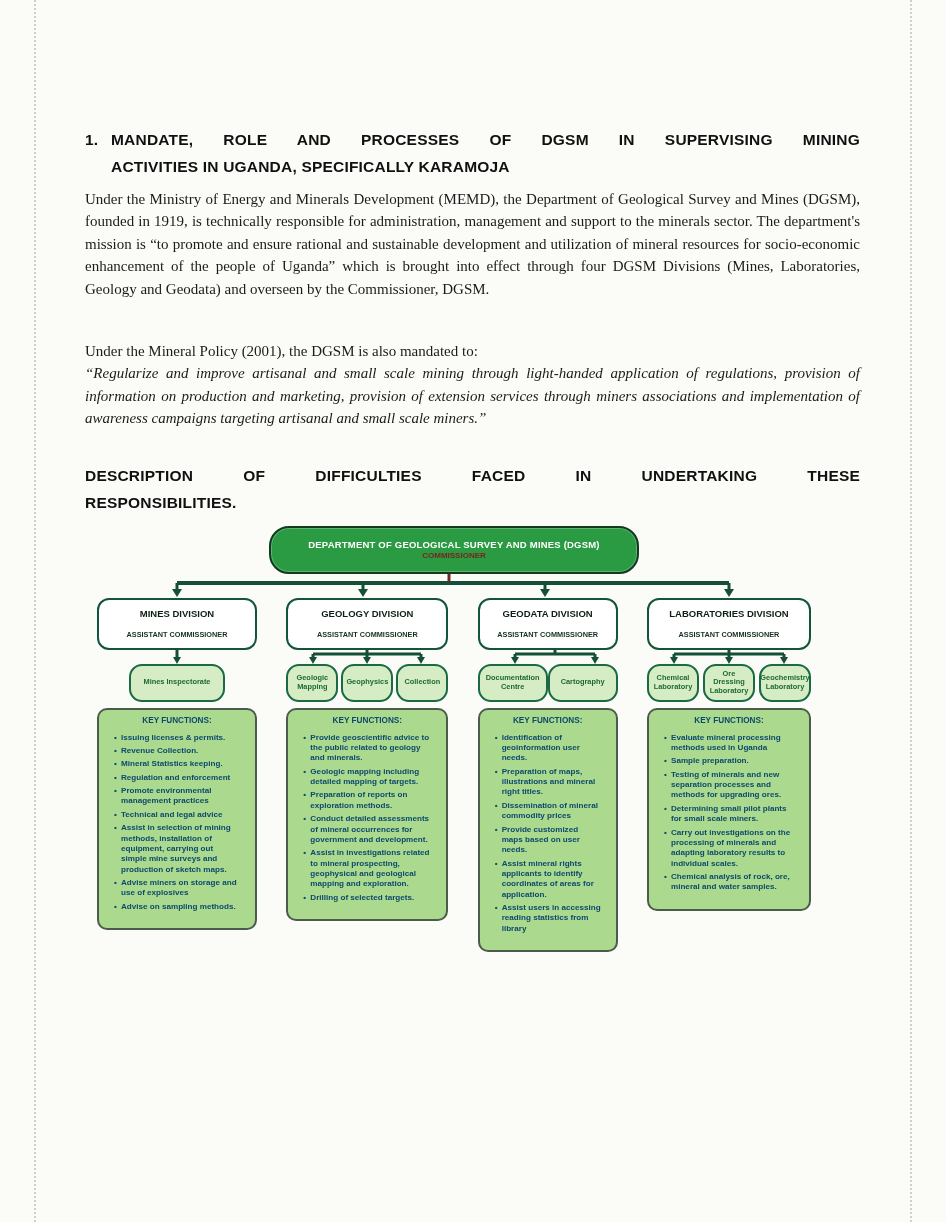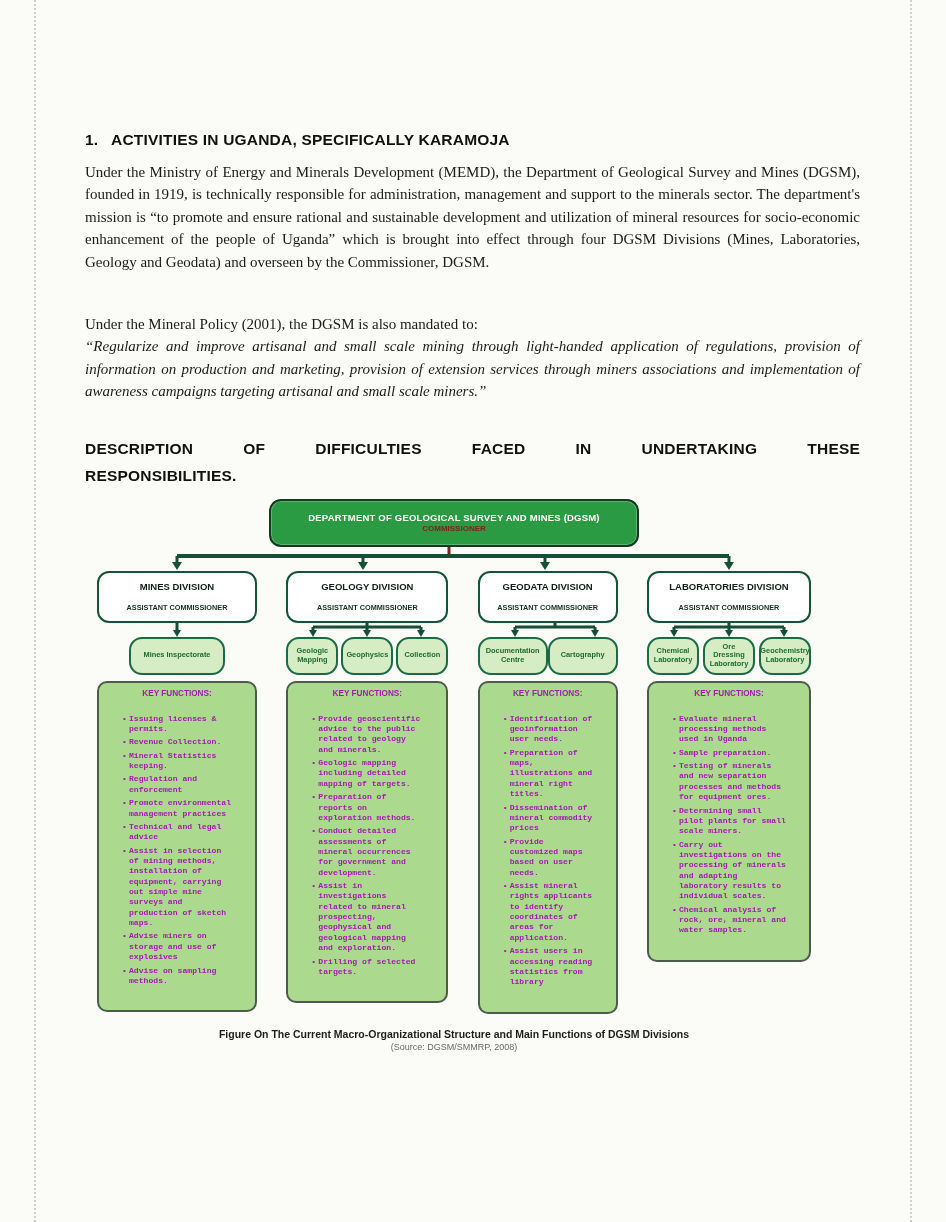--- a/index.html
+++ b/index.html
@@ -26,21 +26,21 @@
       line-height:27px;color:#101010;letter-spacing:.2px;margin-top:32px;}
 
   
   .para{font-size:15px;line-height:22.4px;text-align:justify;margin-top:8px;}
   .intro{font-size:15px;line-height:22.4px;margin-top:40px;}
   .quote{font-size:15px;line-height:22.4px;text-align:justify;font-style:italic;}
 
   
   .diagram{width:714px;margin:10px 0 0 12px;position:relative;}
   .rootbox{
-    width:366px;margin:0 auto;height:44px;border-radius:12px;
+    width:366px;margin:0 auto;height:44px;border-radius:20px;
     background:#2a9a43;border:2.5px solid #123a1f;
     display:flex;flex-direction:column;align-items:center;justify-content:center;
     box-shadow:inset 0 0 0 1px rgba(255,255,255,.25);
   }
   .rootbox .l1{font-family:"Liberation Sans",sans-serif;font-weight:bold;font-size:9.5px;color:#ffffff;letter-spacing:.2px;}
   .rootbox .l2{font-family:"Liberation Sans",sans-serif;font-weight:bold;font-size:8px;color:#7a241f;margin-top:1px;}
   svg.topconn{display:block;}
   .cols{display:flex;justify-content:space-between;}
   .col{display:flex;flex-direction:column;}
   .divbox{
@@ -56,24 +56,24 @@
   .pills.ctr{justify-content:center;}
   .pill{
     height:38px;border:2px solid #1a6a44;border-radius:13px;background:#d5ecc4;
     display:flex;align-items:center;justify-content:center;text-align:center;
     font-family:"Liberation Sans",sans-serif;font-weight:bold;font-size:7.4px;
     line-height:1.15;color:#1e6b2f;padding:0 2px;box-sizing:border-box;
   }
   .keybox{
     margin-top:6px;border:2px solid #4c5c4c;border-radius:10px;background:#abd98d;
     padding:6px 7px 8px 7px;box-sizing:border-box;
-    font-family:"Liberation Sans",sans-serif;color:#a21caf;
+    font-family:"Liberation Sans",sans-serif;color:#0c4a6e;
   }
   .keytitle{font-weight:bold;font-size:8.2px;text-align:center;margin-bottom:3px;}
-  .keybox ul{list-style:none;margin:16px;padding:0;font-family:Liberation Mono, monospace;}
+  .keybox ul{list-style:none;margin:8px;padding:0;}
   .keybox li{
     font-weight:bold;font-size:8.1px;line-height:1.28;margin-bottom:3px;
     padding-left:7px;position:relative;
   }
   .keybox li::before{content:"\2022";position:absolute;left:0;top:0;}
   .caption{margin-top:14px;text-align:center;font-family:"Liberation Sans",sans-serif;}
   .cap1{font-weight:bold;font-size:10.5px;color:#1c1c1c;}
   .cap2{font-size:9px;color:#6b6b66;margin-top:2px;}
   .conn{stroke:#154f39;fill:none;}
   .arrow{fill:#154f39;stroke:none;}
@@ -82,20 +82,21 @@
 <body>
 
 <div class="edge-line edge-left"></div>
 <div class="edge-line edge-right"></div>
 
 <div class="page">
 
   <div class="h1">
     <span class="num">1.</span>
     <span class="htext">
+      <span class="jline" style="display:block">MANDATE, ROLE AND PROCESSES OF DGSM IN SUPERVISING MINING</span>
       <span style="display:block">ACTIVITIES IN UGANDA, SPECIFICALLY KARAMOJA</span>
     </span>
   </div>
 
   <div class="para">Under the Ministry of Energy and Minerals Development (MEMD), the Department of Geological Survey and Mines (DGSM), founded in 1919, is technically responsible for administration, management and support to the minerals sector. The department's mission is “to promote and ensure rational and sustainable development and utilization of mineral resources for socio-economic enhancement of the people of Uganda” which is brought into effect through four DGSM Divisions (Mines, Laboratories, Geology and Geodata) and overseen by the Commissioner, DGSM.</div>
 
   <div class="intro">Under the Mineral Policy (2001), the DGSM is also mandated to:</div>
   <div class="quote">“Regularize and improve artisanal and small scale mining through light-handed application of regulations, provision of information on production and marketing, provision of extension services through miners associations and implementation of awareness campaigns targeting artisanal and small scale miners.”</div>
 
   <div class="h2">
@@ -234,29 +235,25 @@
         <div class="pills sb">
           <div class="pill" style="width:52px">Chemical Laboratory</div>
           <div class="pill" style="width:52px">Ore Dressing Laboratory</div>
           <div class="pill" style="width:52px">Geochemistry Laboratory</div>
         </div>
         <div class="keybox">
           <div class="keytitle">KEY FUNCTIONS:</div>
           <ul>
               <li>Evaluate mineral processing methods used in Uganda</li>
               <li>Sample preparation.</li>
-              <li>Testing of minerals and new separation processes and methods for equipment ores.</li>
+              <li>Testing of minerals and new separation processes and methods for upgrading ores.</li>
               <li>Determining small pilot plants for small scale miners.</li>
               <li>Carry out investigations on the processing of minerals and adapting laboratory results to individual scales.</li>
               <li>Chemical analysis of rock, ore, mineral and water samples.</li>
             </ul>
         </div>
       </div>
 
     </div>
 
-    <div class="caption">
-      <div class="cap1">Figure On The Current Macro-Organizational Structure and Main Functions of DGSM Divisions</div>
-      <div class="cap2">(Source: DGSM/SMMRP, 2008)</div>
-    </div>
 
   </div>
 </div>
 
 </body></html>

